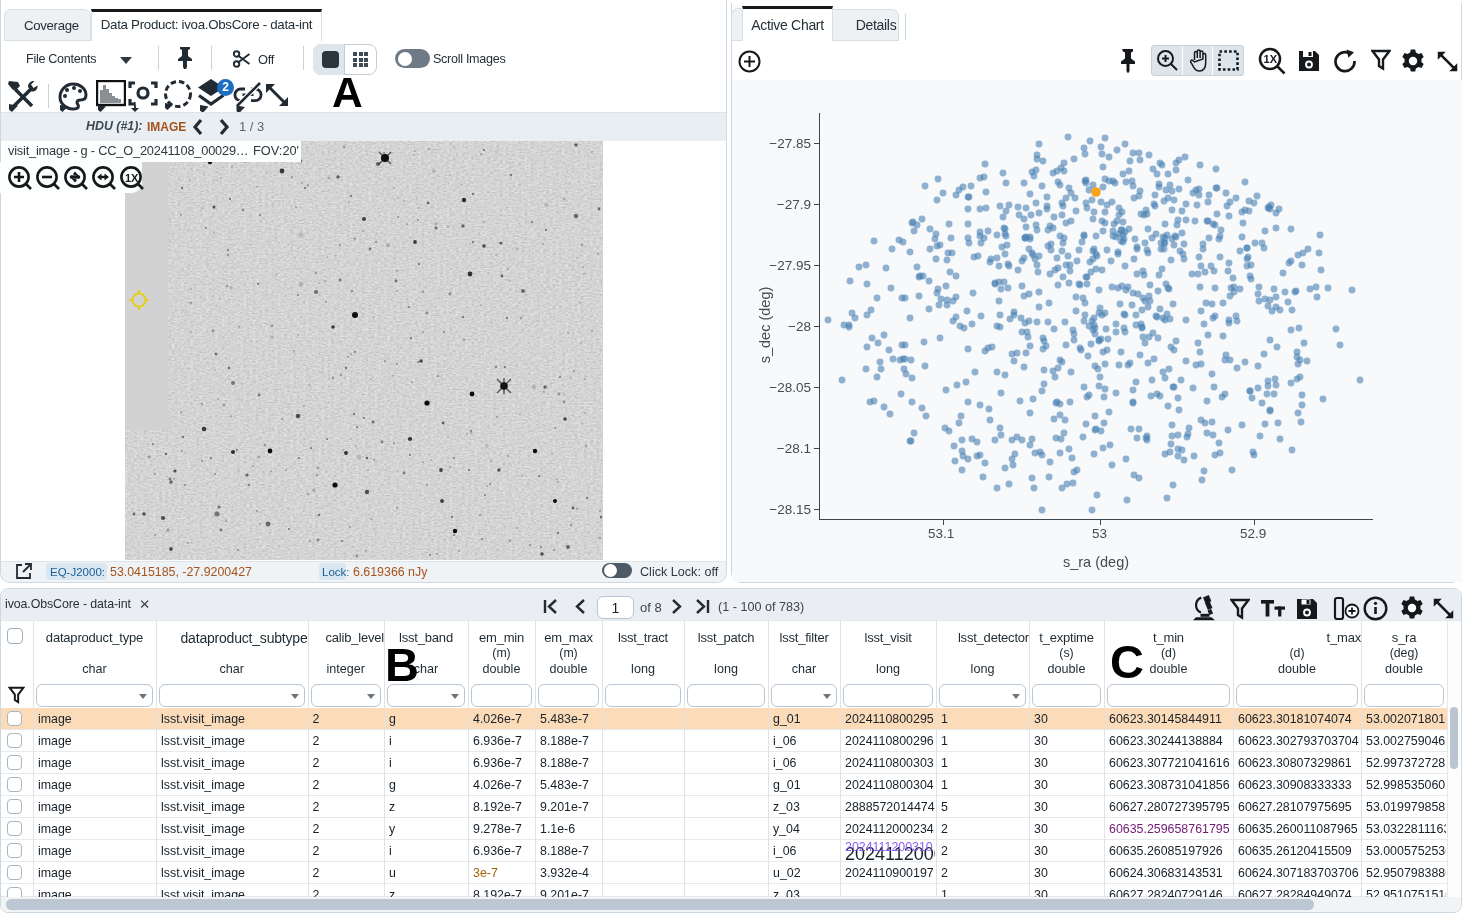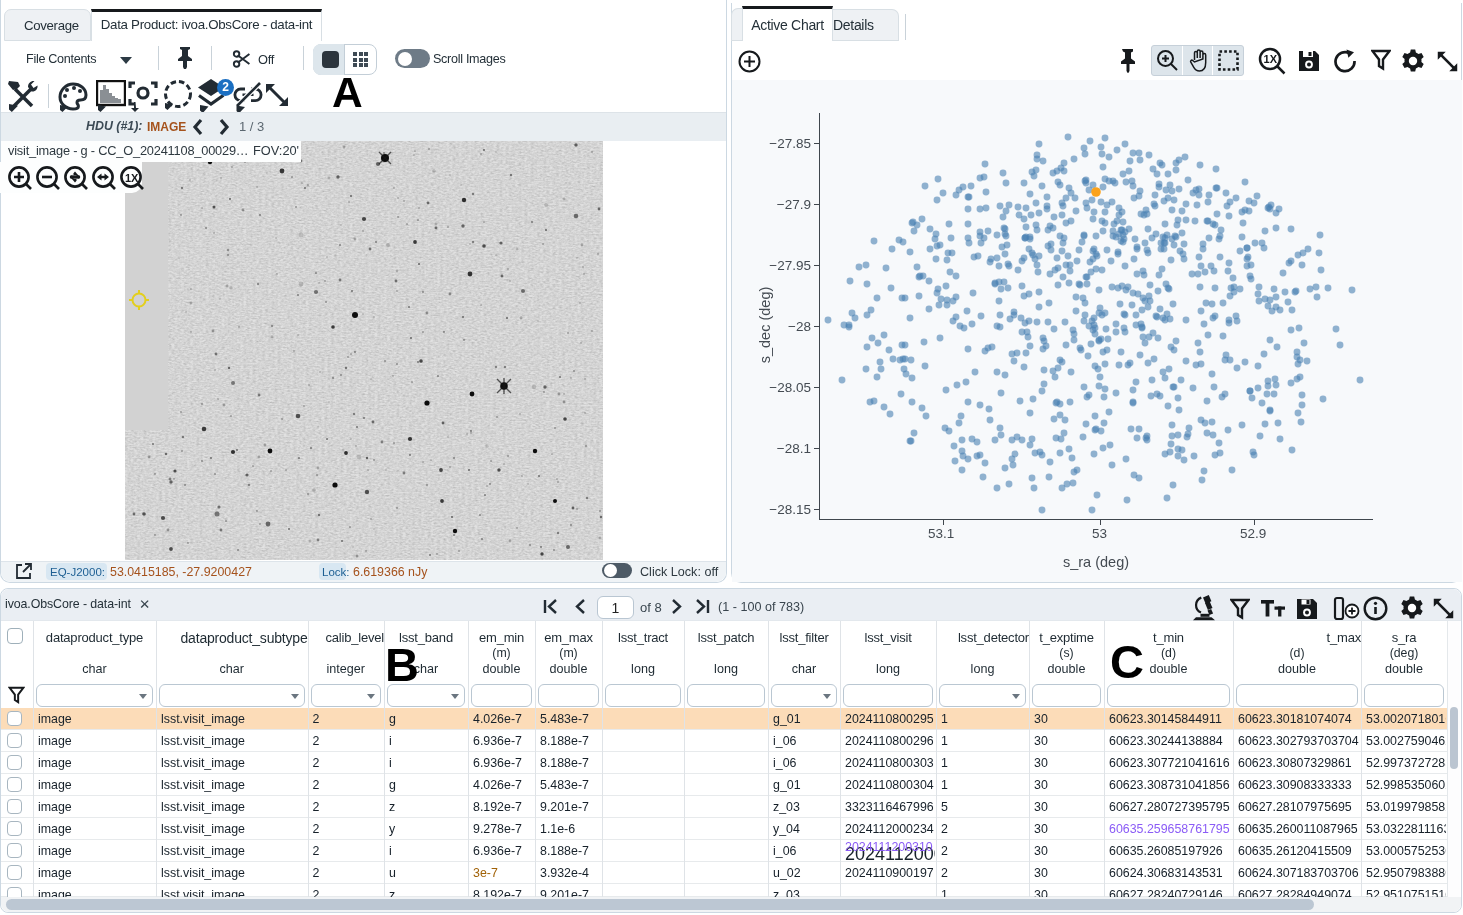--- a/index.html
+++ b/index.html
@@ -538,21 +538,21 @@
 <div class="abs" style="left:353px;top:564.5px;font-size:12.4px;color:#a5521c">6.619366 nJy</div>
 <div class="abs" style="left:602px;top:563px;width:30px;height:15px;background:#4d5a66;border-radius:8px"></div>
 <div class="abs" style="left:604px;top:564px;width:13px;height:13px;background:#fff;border-radius:50%"></div>
 <div class="abs" style="left:640px;top:564.5px;font-size:12.6px;color:#2e3940">Click Lock: off</div>
 
 <div class="abs" style="left:731px;top:3px;width:731px;height:580px;border:1px solid #ccd8e2;border-top:none;border-radius:0 0 10px 10px;background:#fff"></div>
 <div class="abs" style="left:731px;top:8px;width:12px;height:33px;background:#eef1f4;border:1px solid #d8dfe4;border-right:none;border-radius:7px 0 0 0"></div>
 <div class="abs" style="left:742px;top:6px;width:91px;height:35px;background:#fff;border-top:3px solid #16191c;border-left:1px solid #d8dfe4;border-right:1px solid #d8dfe4"></div>
 <div class="abs tabtxt" style="left:742px;top:17px;width:91px;text-align:center">Active Chart</div>
 <div class="abs" style="left:833px;top:9px;width:66px;height:32px;background:#eef1f4;border:1px solid #d8dfe4;border-left:none;border-radius:0 7px 0 0"></div>
-<div class="abs tabtxt" style="left:833px;top:17px;width:86px;">Details</div>
+<div class="abs tabtxt" style="left:833px;top:17px;width:86px;text-align:center">Details</div>
 <div class="sep" style="left:905px;top:14px;height:26px"></div>
 
 <svg class="abs ic" style="left:738px;top:50px" width="23" height="23" viewBox="0 0 23 23">
     <g fill="none" stroke="#16191c" stroke-width="2">
       <circle cx="11.5" cy="11.5" r="10"></circle>
       <path d="M11.5 6v11M6 11.5h11"></path>
     </g>
   </svg>
 <svg class="abs ic" style="left:1119px;top:48px" width="17" height="25" viewBox="0 0 17 25">
     <path fill="#16191c" d="M3 1h11v2.5l-2 1v6l4 3v2.5h-5.5v7l-1.5 2.5-1.5-2.5v-7H2V13.5l4-3v-6l-2-1z"></path>
@@ -1674,39 +1674,39 @@
 <div class="abs" style="left:1366px;top:778.0px;width:80px;font-size:12.4px;color:#17212a;white-space:nowrap;overflow:hidden">52.9985350602</div>
 <div class="abs" style="left:1px;top:796.0px;width:1446px;height:22.0px;background:#fff;border-bottom:1px solid #e7eaec"></div>
 <div class="abs" style="left:7px;top:799.0px;width:15px;height:15px;border:1.5px solid #a8b6c0;border-radius:4px;background:#fff"></div>
 <div class="abs" style="left:38px;top:800.0px;width:117px;font-size:12.4px;color:#17212a;white-space:nowrap;overflow:hidden">image</div>
 <div class="abs" style="left:161px;top:800.0px;width:145.5px;font-size:12.4px;color:#17212a;white-space:nowrap;overflow:hidden">lsst.visit_image</div>
 <div class="abs" style="left:312.5px;top:800.0px;width:70.5px;font-size:12.4px;color:#17212a;white-space:nowrap;overflow:hidden">2</div>
 <div class="abs" style="left:389px;top:800.0px;width:78px;font-size:12.4px;color:#17212a;white-space:nowrap;overflow:hidden">z</div>
 <div class="abs" style="left:473px;top:800.0px;width:61px;font-size:12.4px;color:#17212a;white-space:nowrap;overflow:hidden">8.192e-7</div>
 <div class="abs" style="left:540px;top:800.0px;width:61px;font-size:12.4px;color:#17212a;white-space:nowrap;overflow:hidden">9.201e-7</div>
 <div class="abs" style="left:773px;top:800.0px;width:66px;font-size:12.4px;color:#17212a;white-space:nowrap;overflow:hidden">z_03</div>
-<div class="abs" style="left:845px;top:800.0px;width:90px;font-size:12.4px;color:#17212a;white-space:nowrap;overflow:hidden">3323116467996</div>
+<div class="abs" style="left:845px;top:800.0px;width:90px;font-size:12.4px;color:#17212a;white-space:nowrap;overflow:hidden">2888572014474</div>
 <div class="abs" style="left:941px;top:800.0px;width:87px;font-size:12.4px;color:#17212a;white-space:nowrap;overflow:hidden">5</div>
 <div class="abs" style="left:1034px;top:800.0px;width:69px;font-size:12.4px;color:#17212a;white-space:nowrap;overflow:hidden">30</div>
 <div class="abs" style="left:1109px;top:800.0px;width:123px;font-size:12.4px;color:#17212a;white-space:nowrap;overflow:hidden">60627.280727395795</div>
 <div class="abs" style="left:1238px;top:800.0px;width:122px;font-size:12.4px;color:#17212a;white-space:nowrap;overflow:hidden">60627.28107975695</div>
 <div class="abs" style="left:1366px;top:800.0px;width:80px;font-size:12.4px;color:#17212a;white-space:nowrap;overflow:hidden">53.0199798582</div>
 <div class="abs" style="left:1px;top:818.0px;width:1446px;height:22.0px;background:#fff;border-bottom:1px solid #e7eaec"></div>
 <div class="abs" style="left:7px;top:821.0px;width:15px;height:15px;border:1.5px solid #a8b6c0;border-radius:4px;background:#fff"></div>
 <div class="abs" style="left:38px;top:822.0px;width:117px;font-size:12.4px;color:#17212a;white-space:nowrap;overflow:hidden">image</div>
 <div class="abs" style="left:161px;top:822.0px;width:145.5px;font-size:12.4px;color:#17212a;white-space:nowrap;overflow:hidden">lsst.visit_image</div>
 <div class="abs" style="left:312.5px;top:822.0px;width:70.5px;font-size:12.4px;color:#17212a;white-space:nowrap;overflow:hidden">2</div>
 <div class="abs" style="left:389px;top:822.0px;width:78px;font-size:12.4px;color:#17212a;white-space:nowrap;overflow:hidden">y</div>
 <div class="abs" style="left:473px;top:822.0px;width:61px;font-size:12.4px;color:#17212a;white-space:nowrap;overflow:hidden">9.278e-7</div>
 <div class="abs" style="left:540px;top:822.0px;width:61px;font-size:12.4px;color:#17212a;white-space:nowrap;overflow:hidden">1.1e-6</div>
 <div class="abs" style="left:773px;top:822.0px;width:66px;font-size:12.4px;color:#17212a;white-space:nowrap;overflow:hidden">y_04</div>
 <div class="abs" style="left:845px;top:822.0px;width:90px;font-size:12.4px;color:#17212a;white-space:nowrap;overflow:hidden">2024112000234</div>
 <div class="abs" style="left:941px;top:822.0px;width:87px;font-size:12.4px;color:#17212a;white-space:nowrap;overflow:hidden">2</div>
 <div class="abs" style="left:1034px;top:822.0px;width:69px;font-size:12.4px;color:#17212a;white-space:nowrap;overflow:hidden">30</div>
-<div class="abs" style="left:1109px;top:822.0px;width:123px;font-size:12.4px;color:#8b5cf6;white-space:nowrap;overflow:hidden">60635.259658761795</div>
+<div class="abs" style="left:1109px;top:822.0px;width:123px;font-size:12.4px;color:#701a75;white-space:nowrap;overflow:hidden">60635.259658761795</div>
 <div class="abs" style="left:1238px;top:822.0px;width:122px;font-size:12.4px;color:#17212a;white-space:nowrap;overflow:hidden">60635.260011087965</div>
 <div class="abs" style="left:1366px;top:822.0px;width:80px;font-size:12.4px;color:#17212a;white-space:nowrap;overflow:hidden">53.0322811163</div>
 <div class="abs" style="left:1px;top:840.0px;width:1446px;height:22.0px;background:#fff;border-bottom:1px solid #e7eaec"></div>
 <div class="abs" style="left:7px;top:843.0px;width:15px;height:15px;border:1.5px solid #a8b6c0;border-radius:4px;background:#fff"></div>
 <div class="abs" style="left:38px;top:844.0px;width:117px;font-size:12.4px;color:#17212a;white-space:nowrap;overflow:hidden">image</div>
 <div class="abs" style="left:161px;top:844.0px;width:145.5px;font-size:12.4px;color:#17212a;white-space:nowrap;overflow:hidden">lsst.visit_image</div>
 <div class="abs" style="left:312.5px;top:844.0px;width:70.5px;font-size:12.4px;color:#17212a;white-space:nowrap;overflow:hidden">2</div>
 <div class="abs" style="left:389px;top:844.0px;width:78px;font-size:12.4px;color:#17212a;white-space:nowrap;overflow:hidden">i</div>
 <div class="abs" style="left:473px;top:844.0px;width:61px;font-size:12.4px;color:#17212a;white-space:nowrap;overflow:hidden">6.936e-7</div>
 <div class="abs" style="left:540px;top:844.0px;width:61px;font-size:12.4px;color:#17212a;white-space:nowrap;overflow:hidden">8.188e-7</div>

